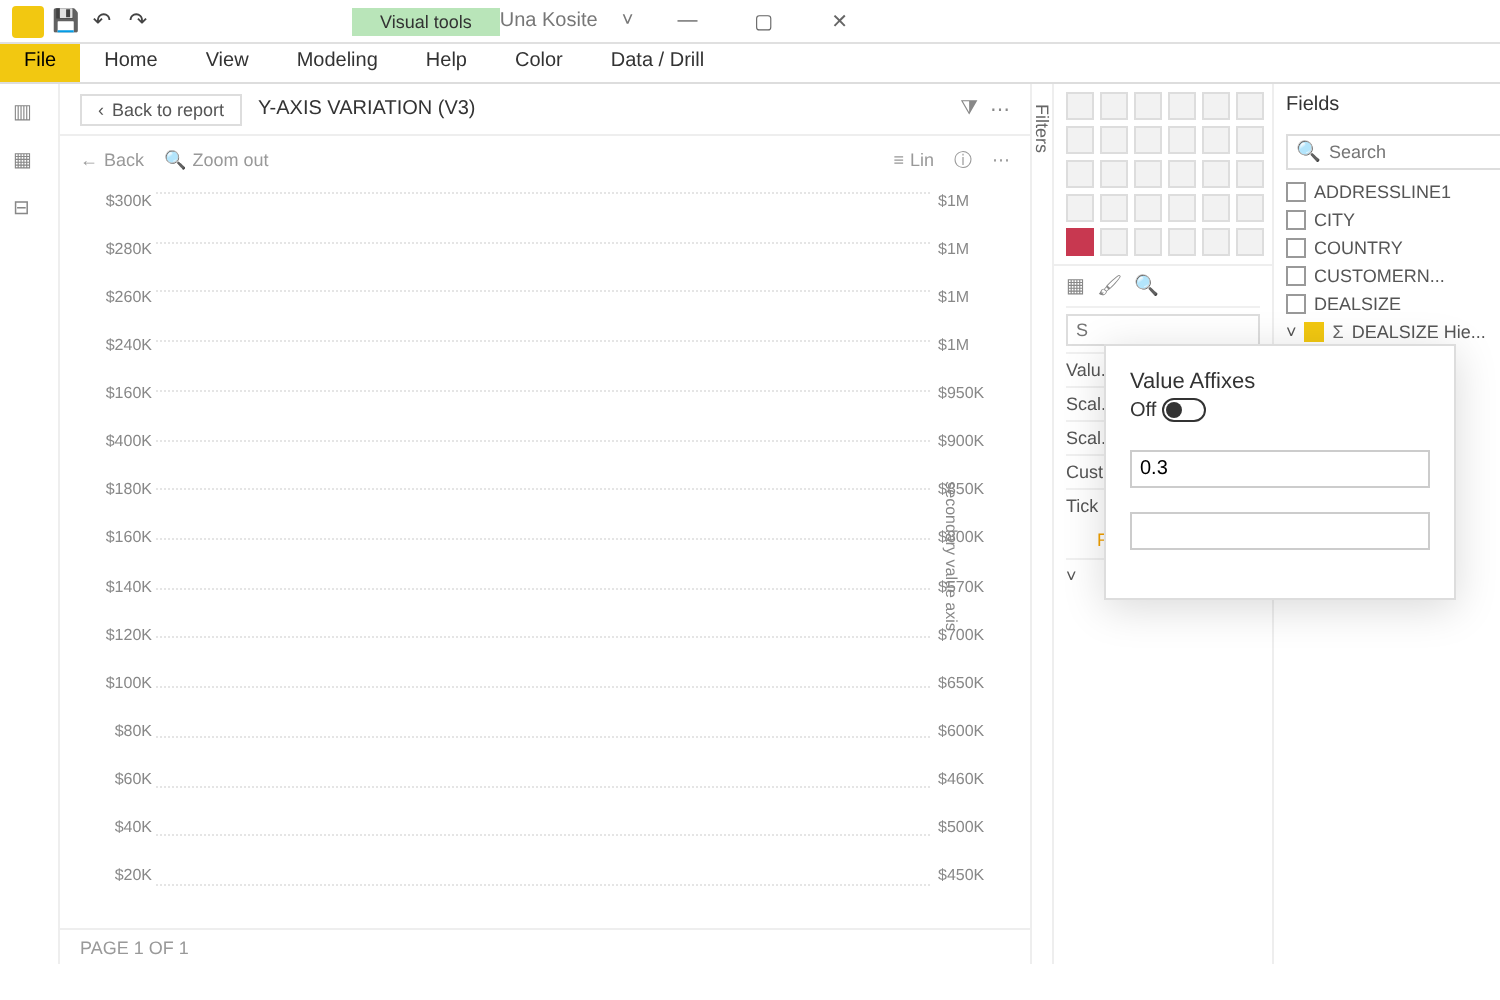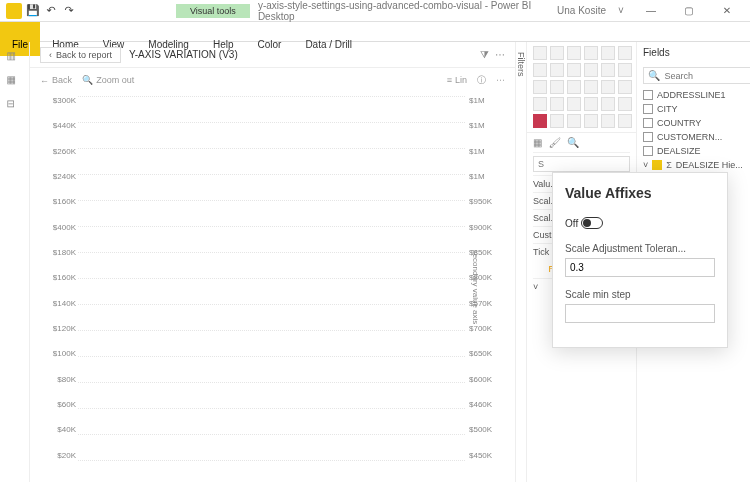--- a/index.html
+++ b/index.html
@@ -7,21 +7,21 @@
 .titlebar{height:22px;display:flex;align-items:center;background:#fff;border-bottom:1px solid #e0e0e0}
 .tb-left{display:flex;align-items:center;gap:4px;padding-left:6px}
 .ico{width:14px;height:14px;display:inline-flex;align-items:center;justify-content:center}
 .app-ico{width:16px;height:16px;background:#f2c811;border-radius:2px}
 .qa-ico{color:#444;font-size:11px}
 .vt-tab{margin-left:100px;background:#b9e5b9;padding:2px 14px;font-size:9px;color:#333}
 .tb-title{flex:1;text-align:left;padding-left:8px;color:#777;font-size:10px}
 .user{display:flex;align-items:center;gap:8px;padding-right:8px;color:#777;font-size:10px}
 .win-btn{width:30px;text-align:center;color:#666;font-size:10px}
 .ribbon-tabs{height:20px;display:flex;align-items:stretch;border-bottom:1px solid #ddd}
-.rt{padding:17px 12px;font-size:10px;cursor:pointer}
+.rt{padding:3px 12px;font-size:10px;cursor:pointer}
 .rt.file{background:#f2c811;color:#000}
 .main{display:flex;height:440px}
 .left-rail{width:30px;border-right:1px solid #eee;display:flex;flex-direction:column;align-items:center;gap:8px;padding-top:8px}
 .rail-ico{width:16px;height:16px;color:#888}
 .canvas{flex:1;display:flex;flex-direction:column;position:relative}
 .crumb{height:26px;display:flex;align-items:center;gap:8px;padding:0 10px;border-bottom:1px solid #eee}
 .crumb-btn{border:1px solid #ddd;padding:2px 8px;font-size:9px;color:#555;cursor:pointer;display:flex;align-items:center;gap:4px}
 .crumb-title{font-size:10px;color:#333}
 .crumb-right{margin-left:auto;display:flex;gap:6px;color:#888}
 .c-toolbar{height:24px;display:flex;align-items:center;gap:10px;padding:0 10px;color:#999;font-size:9px}
@@ -59,39 +59,38 @@
 .sw::after{content:"";position:absolute;right:1px;top:1px;width:8px;height:8px;border-radius:50%;background:#fff}
 .fields-pane{flex:1;display:flex;flex-direction:column}
 .search-box{margin:4px 6px;display:flex;align-items:center;border:1px solid #ddd;padding:2px 4px;gap:4px}
 .search-box input{border:none;outline:none;font-size:9px;flex:1}
 .field-list{padding:0 6px;font-size:9px;color:#555}
 .fld{display:flex;align-items:center;gap:4px;padding:2px 0}
 .chk{width:10px;height:10px;border:1px solid #999}
 .chk.on{background:#f2c811;border-color:#f2c811}
 .sigma{font-size:9px;color:#666}
 .popup{position:absolute;right:22px;top:172px;width:176px;background:#fff;border:1px solid #ddd;box-shadow:0 4px 20px rgba(0,0,0,0.15);padding:12px;z-index:10}
-.popup h4{font-size:14px;font-weight:700;color:#333;margin-bottom:16px}
+.popup h4{font-size:11px;font-weight:400;color:#333;margin-bottom:2px}
 .popup .toggle{margin-bottom:14px}
 .popup .off-sw{width:22px;height:12px;border:1.5px solid #333;border-radius:6px;position:relative;background:#fff}
 .popup .off-sw::after{content:"";position:absolute;left:1px;top:1px;width:8px;height:8px;border-radius:50%;background:#333}
 .popup .lbl{font-size:10px;color:#555;margin-bottom:4px}
 .popup input{width:100%;border:1px solid #ccc;padding:3px 4px;font-size:10px;margin-bottom:12px}
 </style>
 </head>
 <body>
 
 <div class="titlebar">
   <div class="tb-left">
     <span class="app-ico"></span>
     <span class="ico qa-ico">💾</span>
     <span class="ico qa-ico">↶</span>
     <span class="ico qa-ico">↷</span>
   </div>
   <div class="vt-tab">Visual tools</div>
-  <div class="tb-title">y-axis-style-settings-using-advanced-combo-visual - Power BI Desktop</div>
   <div class="user">
     <span>Una Kosite</span>
     <span class="ico">˅</span>
     <span class="win-btn">—</span>
     <span class="win-btn">▢</span>
     <span class="win-btn">✕</span>
   </div>
 </div>
 
 <div class="ribbon-tabs">
@@ -126,21 +125,21 @@
     <div class="c-toolbar">
       <span class="tb-item">← <span>Back</span></span>
       <span class="tb-item">🔍 <span>Zoom out</span></span>
       <span style="margin-left:auto" class="tb-item">≡ <span>Lin</span></span>
       <span>ⓘ</span>
       <span>⋯</span>
     </div>
     <div class="chart-area">
       <div class="yaxis-l" id="yaxis-l">
           <span>$300K</span>
-          <span>$440K</span>
+          <span>$280K</span>
           <span>$260K</span>
           <span>$240K</span>
           <span>$160K</span>
           <span>$400K</span>
           <span>$180K</span>
           <span>$160K</span>
           <span>$140K</span>
           <span>$120K</span>
           <span>$100K</span>
           <span>$80K</span>
@@ -209,20 +208,23 @@
               <div class="bar b1" style="height: 25%; background: rgb(30, 160, 240);"></div>
               <div class="bar b2" style="height: 26%; background: rgb(13, 74, 138);"></div>
             </div>
             <div class="grp">
               <div class="bar b1" style="height: 56.6667%; background: rgb(30, 160, 240);"></div>
               <div class="bar b2" style="height: 82.6667%; background: rgb(13, 74, 138);"></div>
             </div>
           </div>
       </div>
     </div>
+    <div class="footer">
+        <span>PAGE 1 OF 1</span>
+      </div>
   </div>
 
   <div class="right-panes">
     <div class="filters-tab">
         <span>Filters</span>
       </div>
     <div class="viz-pane">
       <div class="viz-icons" id="viz-icons">
           <div class="vico"></div>
           <div class="vico"></div>
@@ -359,17 +361,15 @@
     </div>
   </div>
 </div>
 
 <div class="popup">
   <h4>Value Affixes</h4>
   <div class="toggle">
     <span>Off</span>
     <span class="off-sw"></span>
   </div>
-  <div class="lbl">Scale Adjustment Toleran...</div>
   <input value="0.3" style="">
-  <div class="lbl">Scale min step</div>
   <input value="" style="">
 </div>
 
 </body></html>

